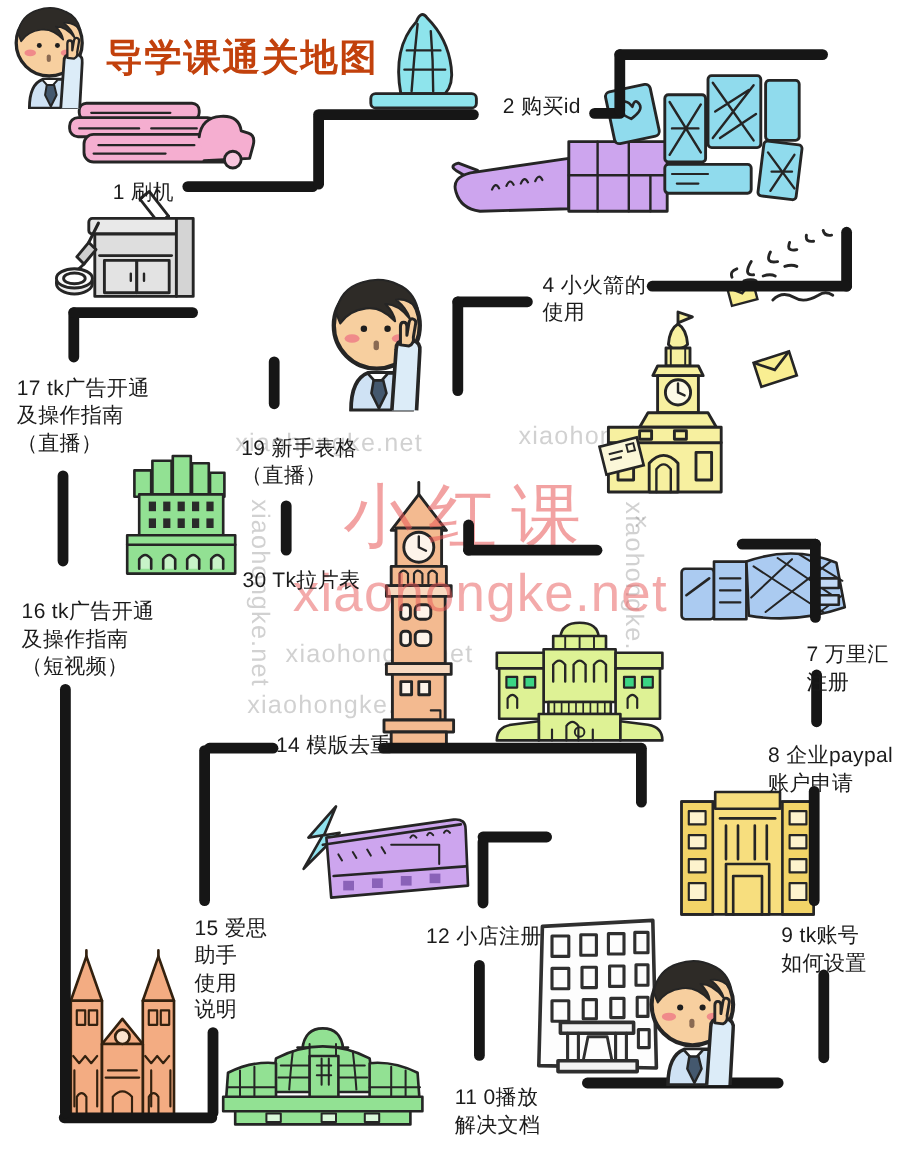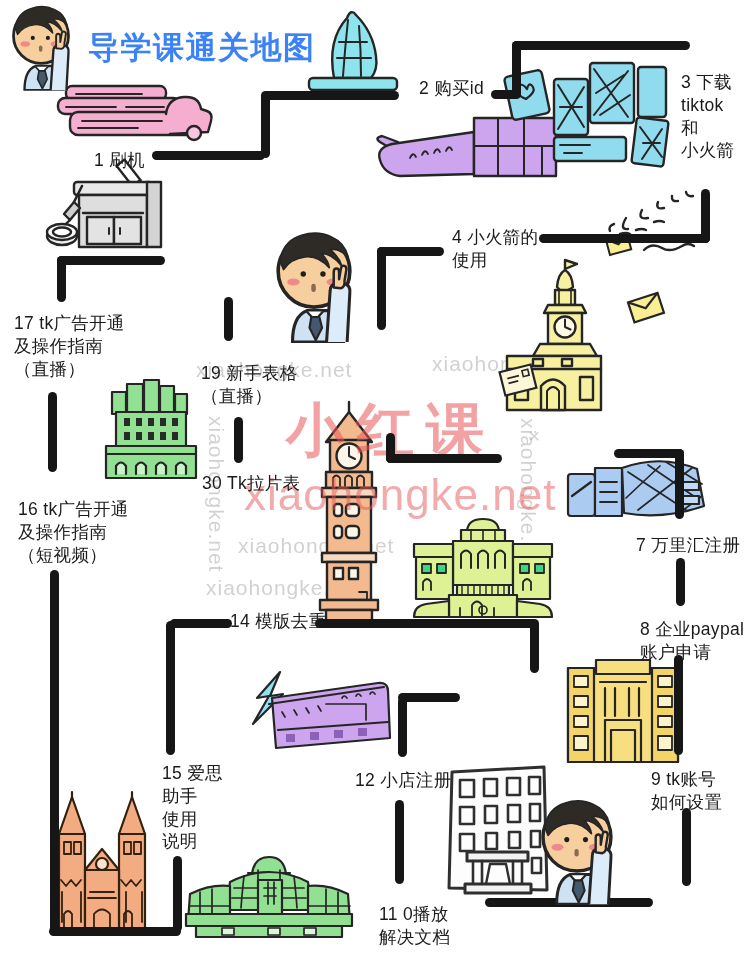--- a/index.html
+++ b/index.html
@@ -2,23 +2,23 @@
 <html><head>
 <meta charset="utf-8">
 <style>
   html,body{margin:0;padding:0;background:#fff;}
   body{font-family:"Liberation Sans","DejaVu Sans",sans-serif;}
   #canvas{position:relative;width:752px;height:964px;background:#ffffff;overflow:hidden;}
   .el{position:absolute;}
   svg{display:block;overflow:visible;}
   .ln{position:absolute;background:#161616;border-radius:4.5px;}
   .step{position:absolute;font-size:17.5px;line-height:1.3;color:#1b1b1b;white-space:pre-line;letter-spacing:.3px;}
-  .title{position:absolute;left:88px;top:27px;font-size:31px;font-weight:bold;color:#3b82f6;letter-spacing:1.5px;}
+  .title{position:absolute;left:88px;top:27px;font-size:31px;font-weight:bold;color:#c2410c;letter-spacing:1.5px;}
   .wm{position:absolute;pointer-events:none;}
-  .wm-brand{left:286px;top:392px;font-size:58px;font-weight:bold;letter-spacing:12px;color:rgba(231,85,85,.55);}
+  .wm-brand{left:286px;top:392px;font-size:58px;font-weight:normal;letter-spacing:12px;color:rgba(231,85,85,.55);}
   .wm-big{left:244px;top:470px;font-size:44px;color:rgba(231,85,85,.5);letter-spacing:1px;}
   .wm-gray{font-size:21px;color:rgba(135,135,135,.38);letter-spacing:1px;}
   .wm-vert{writing-mode:vertical-rl;}
 </style>
 </head>
 <body>
 
 <div id="canvas">
 
   <svg width="0" height="0">
@@ -405,27 +405,23 @@
   <div class="ln" style="left:48px;top:392px;width:9px;height:80px"></div>
   <div class="ln" style="left:57px;top:256px;width:9px;height:46px"></div>
   <div class="ln" style="left:57px;top:256px;width:108px;height:9px"></div>
   <div class="ln" style="left:224px;top:297px;width:9px;height:44px"></div>
   <div class="ln" style="left:234px;top:417px;width:9px;height:46px"></div>
 
   <div class="title">导学课通关地图</div>
 
   <div class="step" style="left:94px;top:149px">1 刷机</div>
   <div class="step" style="left:419px;top:77px">2 购买id</div>
-  <div class="step" style="left:681px;top:71px">3 下载
-tiktok
-和
-小火箭</div>
   <div class="step" style="left:452px;top:226px">4 小火箭的
 使用</div>
-  <div class="step" style="left:636px;top:534px">7 万里汇注册</div>
+  <div class="step" style="left:672px;top:534px">7 万里汇注册</div>
   <div class="step" style="left:640px;top:618px">8 企业paypal
 账户申请</div>
   <div class="step" style="left:651px;top:768px">9 tk账号
 如何设置</div>
   <div class="step" style="left:379px;top:903px">11 0播放
 解决文档</div>
   <div class="step" style="left:355px;top:769px">12 小店注册</div>
   <div class="step" style="left:230px;top:610px">14 模版去重</div>
   <div class="step" style="left:162px;top:762px">15 爱思
 助手

